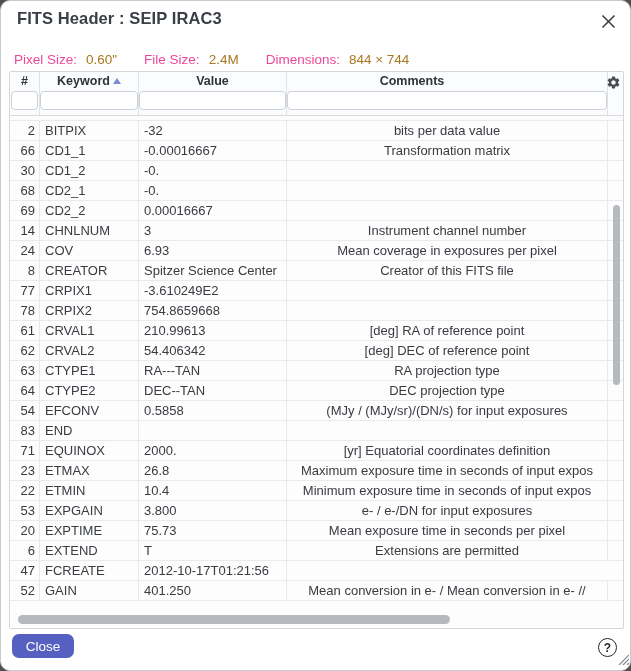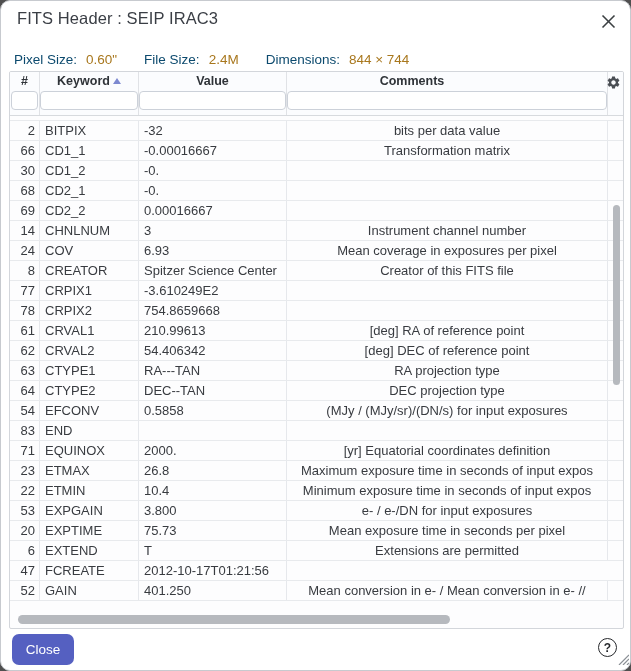--- a/index.html
+++ b/index.html
@@ -10,33 +10,33 @@
     position:relative;overflow:hidden;
   }
   .dialog{
     position:absolute;left:0;top:0;width:631px;height:671px;
     background:#ffffff;border-radius:10px;
     border:1px solid #c7cacf;box-sizing:border-box;
   }
   
   .title{
     position:absolute;left:16px;top:8px;
-    font-size:16.5px;font-weight:400;color:#3a3e45;letter-spacing:.1px;
+    font-size:16.5px;font-weight:700;color:#3a3e45;letter-spacing:.1px;
   }
   .close-x{
     position:absolute;right:13px;top:11px;width:18px;height:18px;cursor:pointer;
     display:flex;align-items:center;justify-content:center;
   }
   
   .inforow{
     position:absolute;left:13px;top:51px;right:10px;
     display:flex;gap:27px;font-size:13.5px;align-items:baseline;white-space:nowrap;
   }
   .inforow .pair{display:flex;gap:9px;}
-  .inforow .lbl{color:#0c4a6e;}
+  .inforow .lbl{color:#ec4899;}
   .inforow .val{color:#a8771d;}
   
   .table{
     position:absolute;left:8px;top:70px;width:615px;height:558px;
     border:1px solid #d3d6db;border-radius:2px;background:#fdfdfe;
     box-sizing:border-box;overflow:hidden;
   }
   .thead-zone{
     display:flex;height:43px;background:#fbfcfe;
     border-bottom:1px solid #d7dade;position:relative;
@@ -89,21 +89,21 @@
   .vthumb{
     position:absolute;right:3px;top:133px;width:7px;height:180px;
     background:#b6b9be;border-radius:4px;cursor:pointer;
   }
   .hthumb{
     position:absolute;left:8px;top:543px;width:432px;height:9px;
     background:#b6b9be;border-radius:5px;cursor:pointer;
   }
   
   .close-btn{
-    position:absolute;left:11px;top:633px;width:62px;height:31px;
+    position:absolute;left:11px;top:633px;width:62px;height:24px;
     background:#5560c1;border:none;border-radius:7px;
     color:#ffffff;font-size:13.5px;font-family:inherit;cursor:pointer;
   }
   .help{
     position:absolute;right:13px;top:637px;width:17px;height:17px;
     border:1.6px solid #26282c;border-radius:50%;
     display:flex;align-items:center;justify-content:center;
     font-size:12px;font-weight:700;color:#26282c;cursor:pointer;
   }
   .resize-handle{position:absolute;right:1px;bottom:1px;cursor:nwse-resize;}

